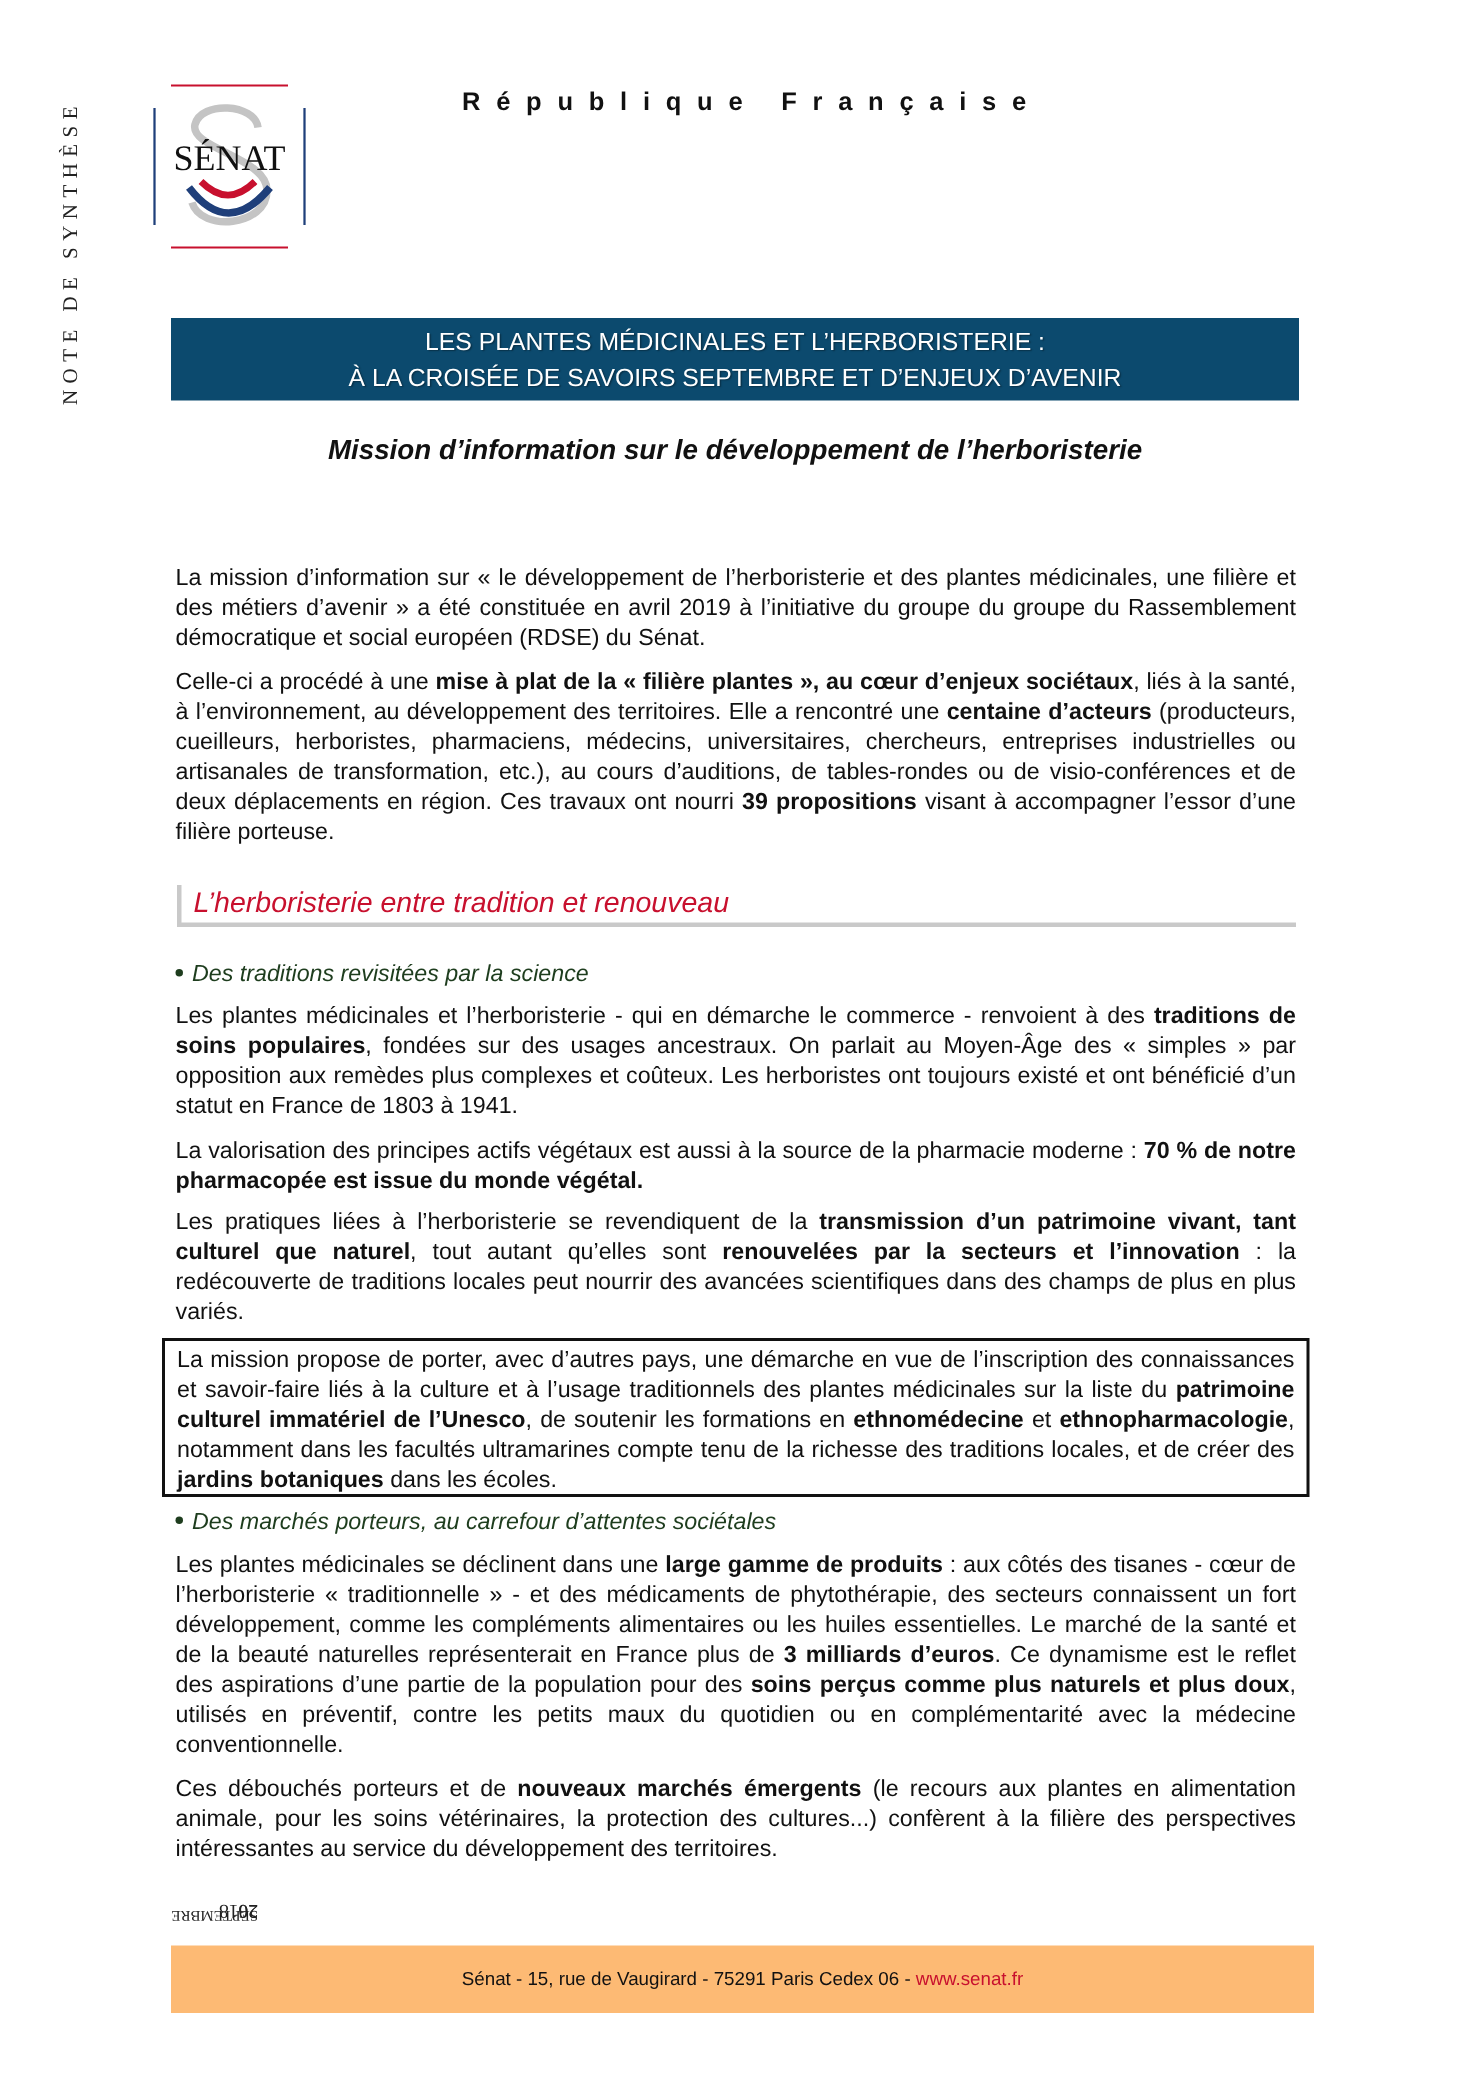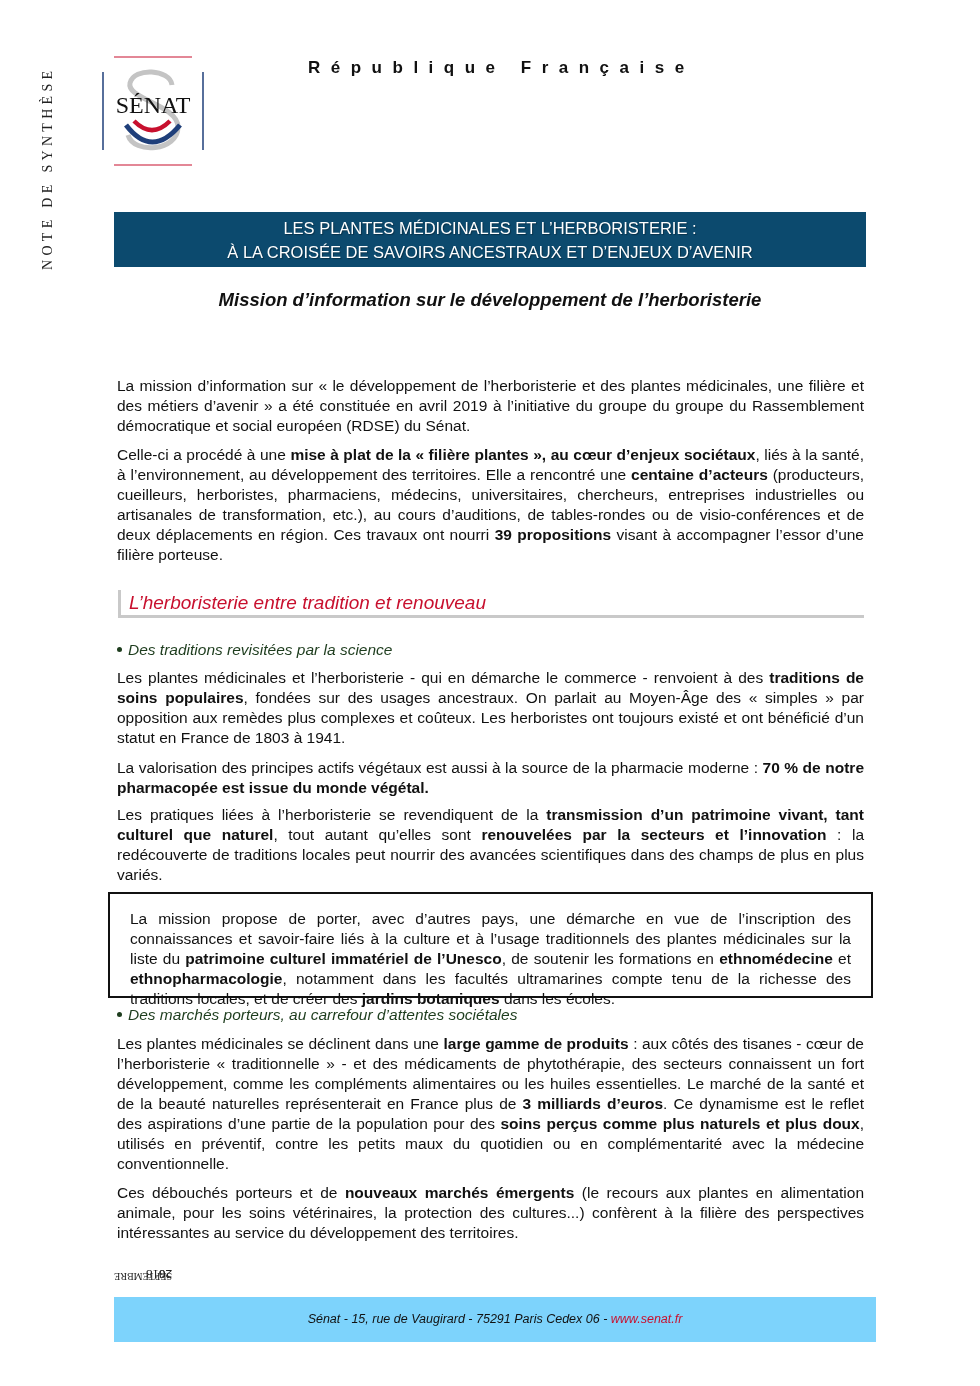--- a/index.html
+++ b/index.html
@@ -48,25 +48,25 @@
 
   .section-head {
     position: absolute; left: 118px; top: 590px; width: 746px; height: 28px; border-left: 3px solid #c9c9c9; border-bottom: 3px solid #c9c9c9;
     box-sizing: border-box; padding-left: 8px; font-size: 19px; font-style: italic; color: #c8102e; line-height: 26px;
   }
 
   .bullet-head { position: absolute; left: 117px; font-size: 15.5px; font-style: italic; color: #1e3d1e; }
   .bullet-head .dot { display: inline-block; width: 5px; height: 5px; border-radius: 50%; background: #1e3d1e; margin-right: 6px; vertical-align: middle; position: relative; top: -1px; }
 
   .boxed { position: absolute; left: 108px; top: 892px; width: 765px; height: 106px; border: 2px solid #111; box-sizing: border-box; padding: 3px 8px 0 8px; font-size: 15.5px; line-height: 20px; text-align: justify; }
-  .boxed p { margin: 12px; }
+  .boxed p { margin: 0; }
 
   .footer {
-    position: absolute; left: 114px; top: 1297px; width: 762px; height: 45px; background: #7dd3fc; text-align: center;
-    font-size: 12.5px; font-style: italic; line-height: 45px; color: #111;
+    position: absolute; left: 114px; top: 1297px; width: 762px; height: 45px; background: #fdba74; text-align: center;
+    font-size: 12.5px; line-height: 45px; color: #111;
   }
   .footer .link { color: #c8102e; }
 </style>
 </head>
 <body>
 
 <div class="side-label">
   <span>NOTE DE SYNTHÈSE</span>
 </div>
 
@@ -80,21 +80,21 @@
     <path d="M34 66 Q 52 84 70 66" fill="none" stroke="#c8102e" stroke-width="4.5"></path>
     <path d="M26 70 Q 52 104 80 70" fill="none" stroke="#1f3f7a" stroke-width="5"></path>
     <text x="53" y="58" text-anchor="middle" font-family="Liberation Serif, serif" font-size="24" fill="#111">SÉNAT</text>
   </svg>
 </div>
 
 <div class="rf-header">République Française</div>
 
 <div class="title-banner">
   <span class="line">LES PLANTES MÉDICINALES ET L’HERBORISTERIE :</span>
-  <span class="line">À LA CROISÉE DE SAVOIRS ANCESTRAUX ET D’ENJEUX D’AVENIR</span>
+  <span class="line">À LA CROISÉE DE SAVOIRS SEPTEMBRE ET D’ENJEUX D’AVENIR</span>
 </div>
 
 <div class="subtitle">
   <div>Mission d’information sur le développement de l’herboristerie</div>
 </div>
 
 <div class="body-text" style="top:376px;">
   <p>La mission d’information sur « le développement de l’herboristerie et des plantes médicinales, une filière et des métiers d’avenir » a été constituée en avril 2019 à l’initiative du groupe du groupe du Rassemblement démocratique et social européen (RDSE) du Sénat.</p>
 </div>
 <div class="body-text" style="top:445px;">

